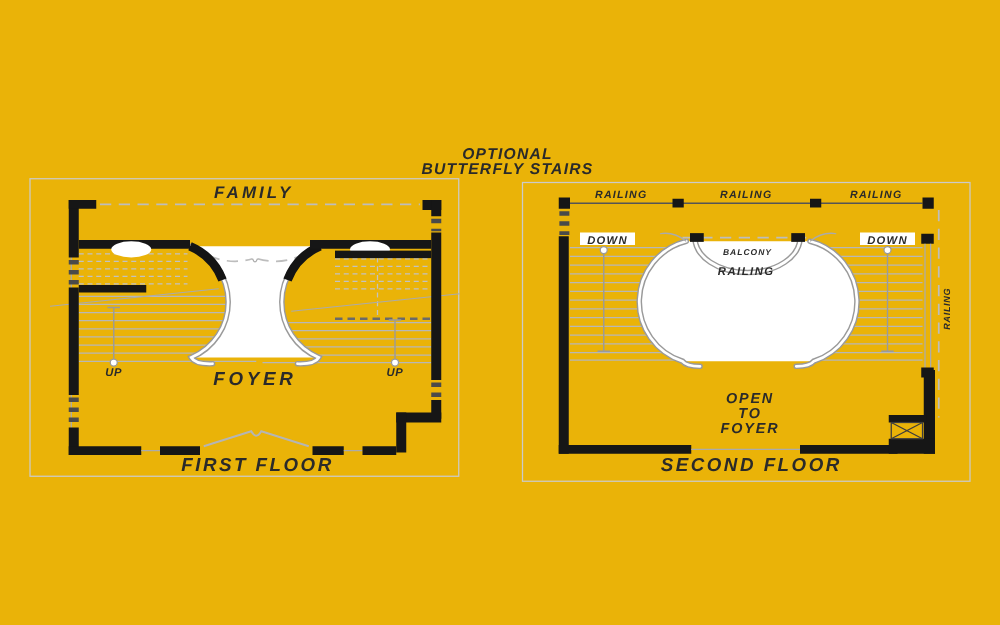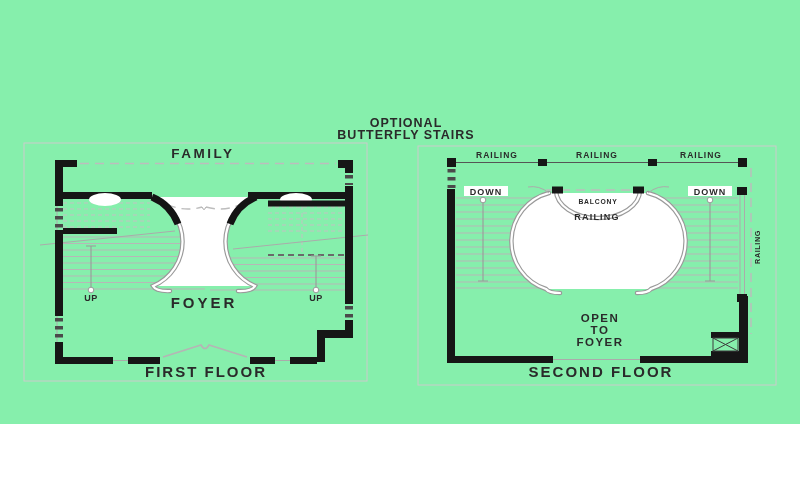--- a/index.html
+++ b/index.html
@@ -1,17 +1,17 @@
 <!DOCTYPE html>
 <html><head>
 <meta charset="utf-8">
 <style>
   html,body{margin:0;padding:0;background:#ffffff;}
-  #canvas{position:relative;width:800px;height:424px;background:#86efac;overflow:hidden;
-          font-family:"Liberation Sans", sans-serif;}
+  #canvas{position:relative;width:800px;height:500px;background:#eab308;overflow:hidden;
+          font-family:"Liberation Sans", sans-serif;font-style:italic;}
   svg{position:absolute;left:0;top:0;}
   text{fill:#2a2a2a;font-family:"Liberation Sans", sans-serif;font-weight:bold;}
   .wall{fill:#161616;}
   .sheet{fill:none;stroke:#cbcbcb;stroke-width:1;}
   .tread{stroke:#b7b7b7;stroke-width:1;fill:none;}
   .treadDash{stroke:#c2c2c2;stroke-width:1;fill:none;stroke-dasharray:4 3;}
   .curveOuter{stroke:#9a9a9a;stroke-width:4.5;fill:none;stroke-linecap:round;}
   .curveInner{stroke:#ffffff;stroke-width:2.2;fill:none;stroke-linecap:round;}
   .curveBlack{stroke:#141414;stroke-width:7;fill:none;stroke-linecap:butt;}
   .openDash{stroke:#bdbdbd;stroke-width:1.4;fill:none;stroke-dasharray:9 6;}

